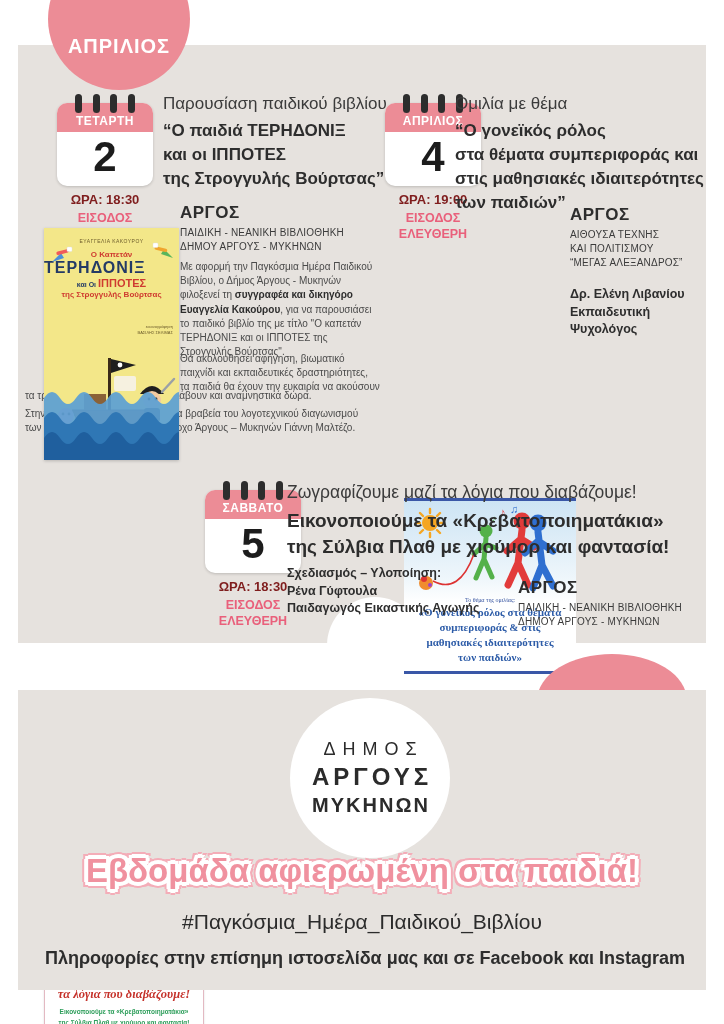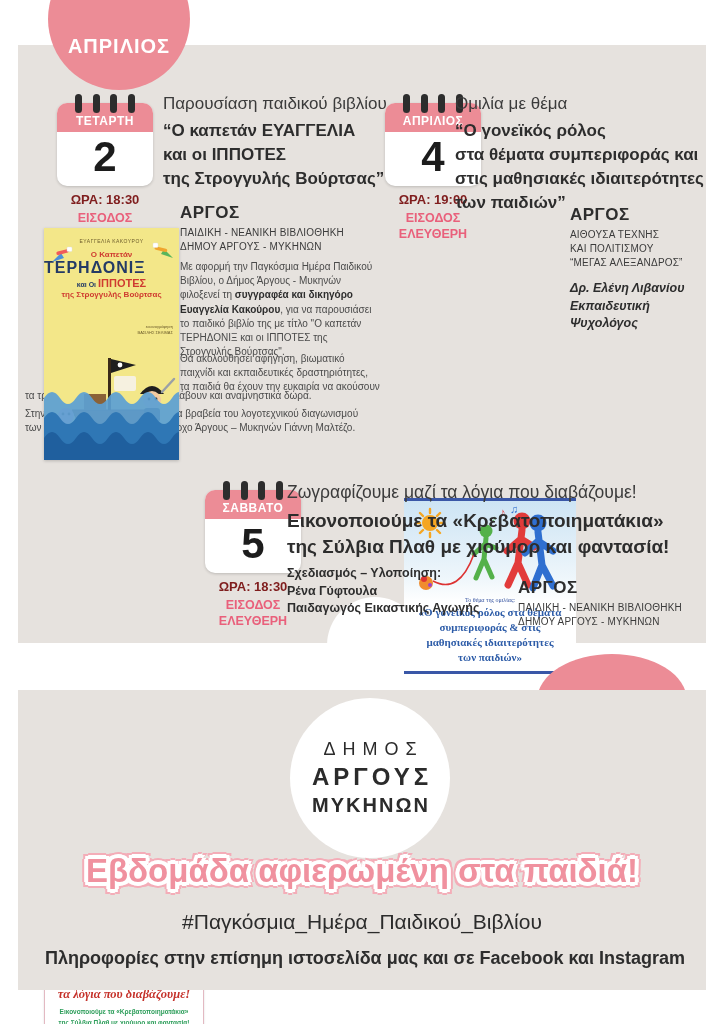--- a/index.html
+++ b/index.html
@@ -104,21 +104,21 @@
     <div class="time">ΩΡΑ: 18:30</div>
     <div class="admission">
       <div>ΕΙΣΟΔΟΣ</div>
       <div>ΕΛΕΥΘΕΡΗ</div>
     </div>
   </div>
 
   <div class="abs" style="left:163px;top:94px;width:235px;">
     <div class="intro">Παρουσίαση παιδικού βιβλίου</div>
     <div class="title-bold">
-      <div>“Ο καπετάν ΕΥΑΓΓΕΛΙΑ</div>
+      <div>“Ο παιδιά ΤΕΡΗΔΟΝΙΞ</div>
       <div>και οι ΙΠΠΟΤΕΣ</div>
       <div>της Στρογγυλής Βούρτσας”</div>
     </div>
   </div>
 
   <div class="abs" style="left:180px;top:203px;width:210px;">
     <div class="venue-name">ΑΡΓΟΣ</div>
     <div class="venue-lines">
       <div>ΠΑΙΔΙΚΗ - ΝΕΑΝΙΚΗ ΒΙΒΛΙΟΘΗΚΗ</div>
       <div>ΔΗΜΟΥ ΑΡΓΟΥΣ - ΜΥΚΗΝΩΝ</div>
@@ -209,21 +209,21 @@
 
   <div class="abs" style="left:570px;top:205px;width:140px;">
     <div class="venue-name">ΑΡΓΟΣ</div>
     <div class="venue-lines">
       <div>ΑΙΘΟΥΣΑ ΤΕΧΝΗΣ</div>
       <div>ΚΑΙ ΠΟΛΙΤΙΣΜΟΥ</div>
       <div>“ΜΕΓΑΣ ΑΛΕΞΑΝΔΡΟΣ”</div>
     </div>
   </div>
 
-  <div class="abs speaker" style="left:570px;top:280px;width:140px;font-style:italic;">
+  <div class="abs speaker" style="left:570px;top:286px;width:140px;">
     <div>Δρ. Ελένη Λιβανίου</div>
     <div>Εκπαιδευτική</div>
     <div>Ψυχολόγος</div>
   </div>
 
   <figure class="abs talk" style="left:385px;top:266px;margin:0;">
     <div class="sky"></div>
     <svg width="166" height="100" viewBox="0 0 166 100">
       <g stroke="#f5a623" stroke-width="2.4" stroke-linecap="round">
         <circle cx="26" cy="22" r="8" fill="#f5a623" stroke="none"></circle>

